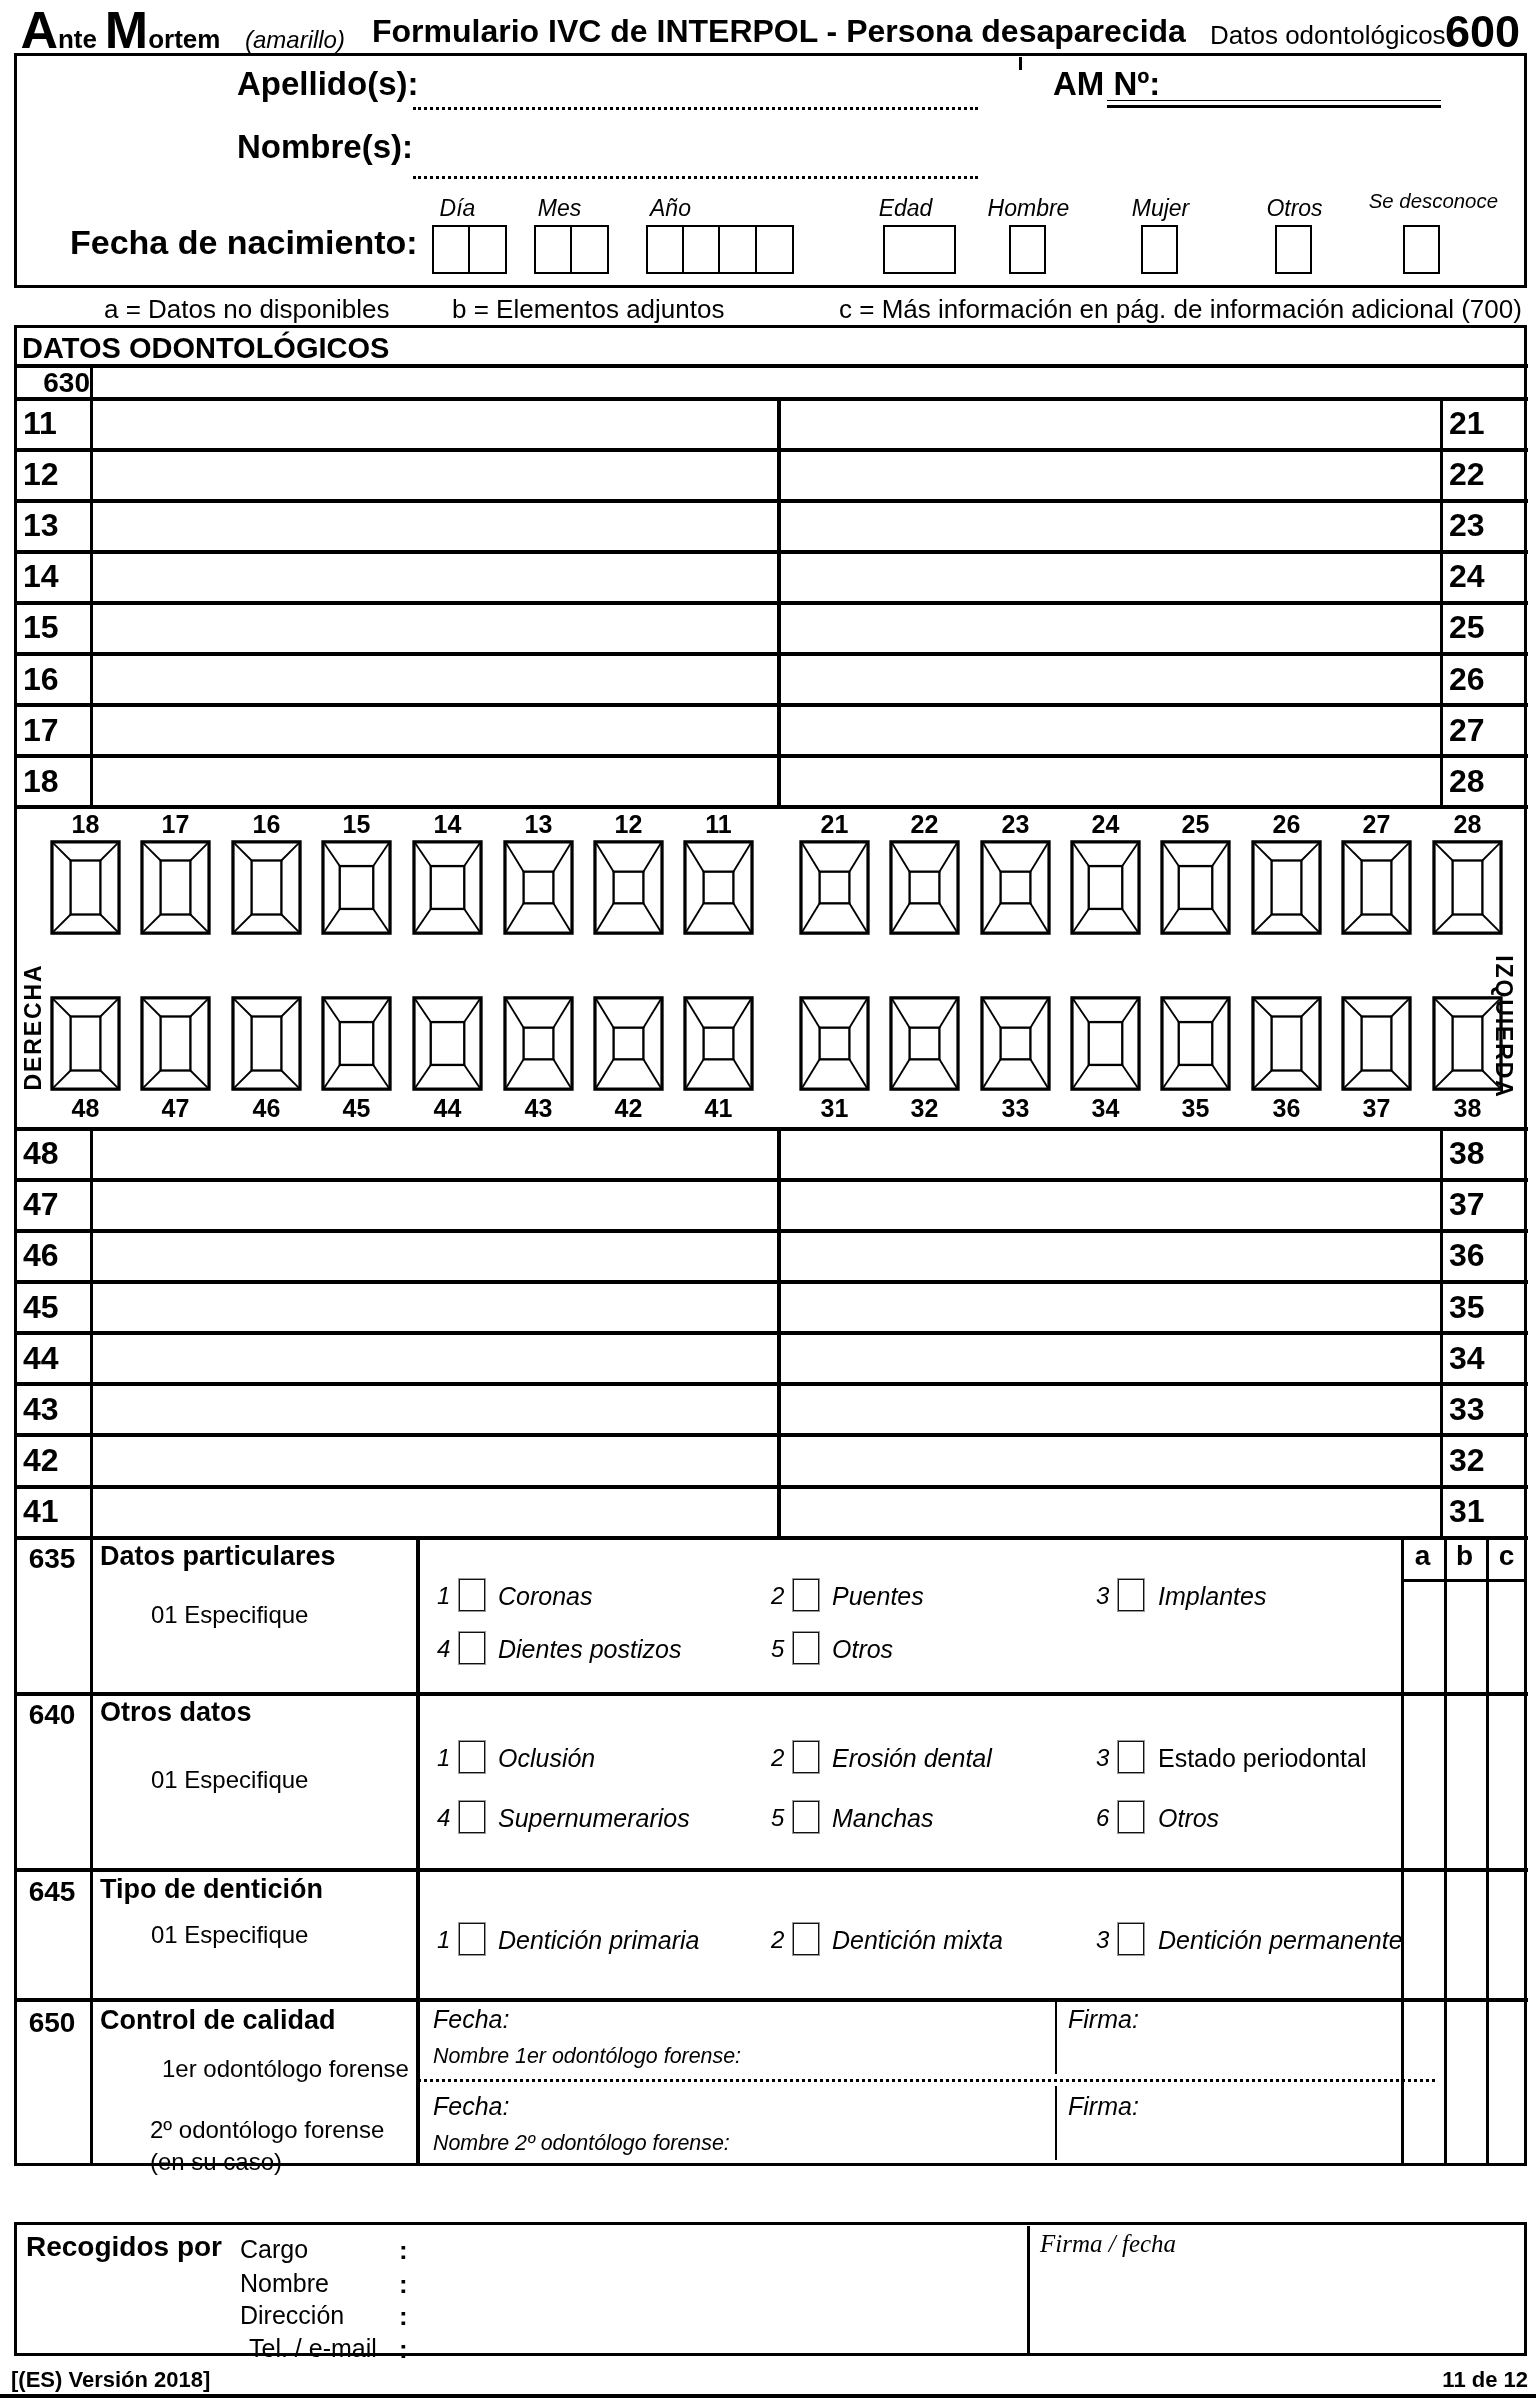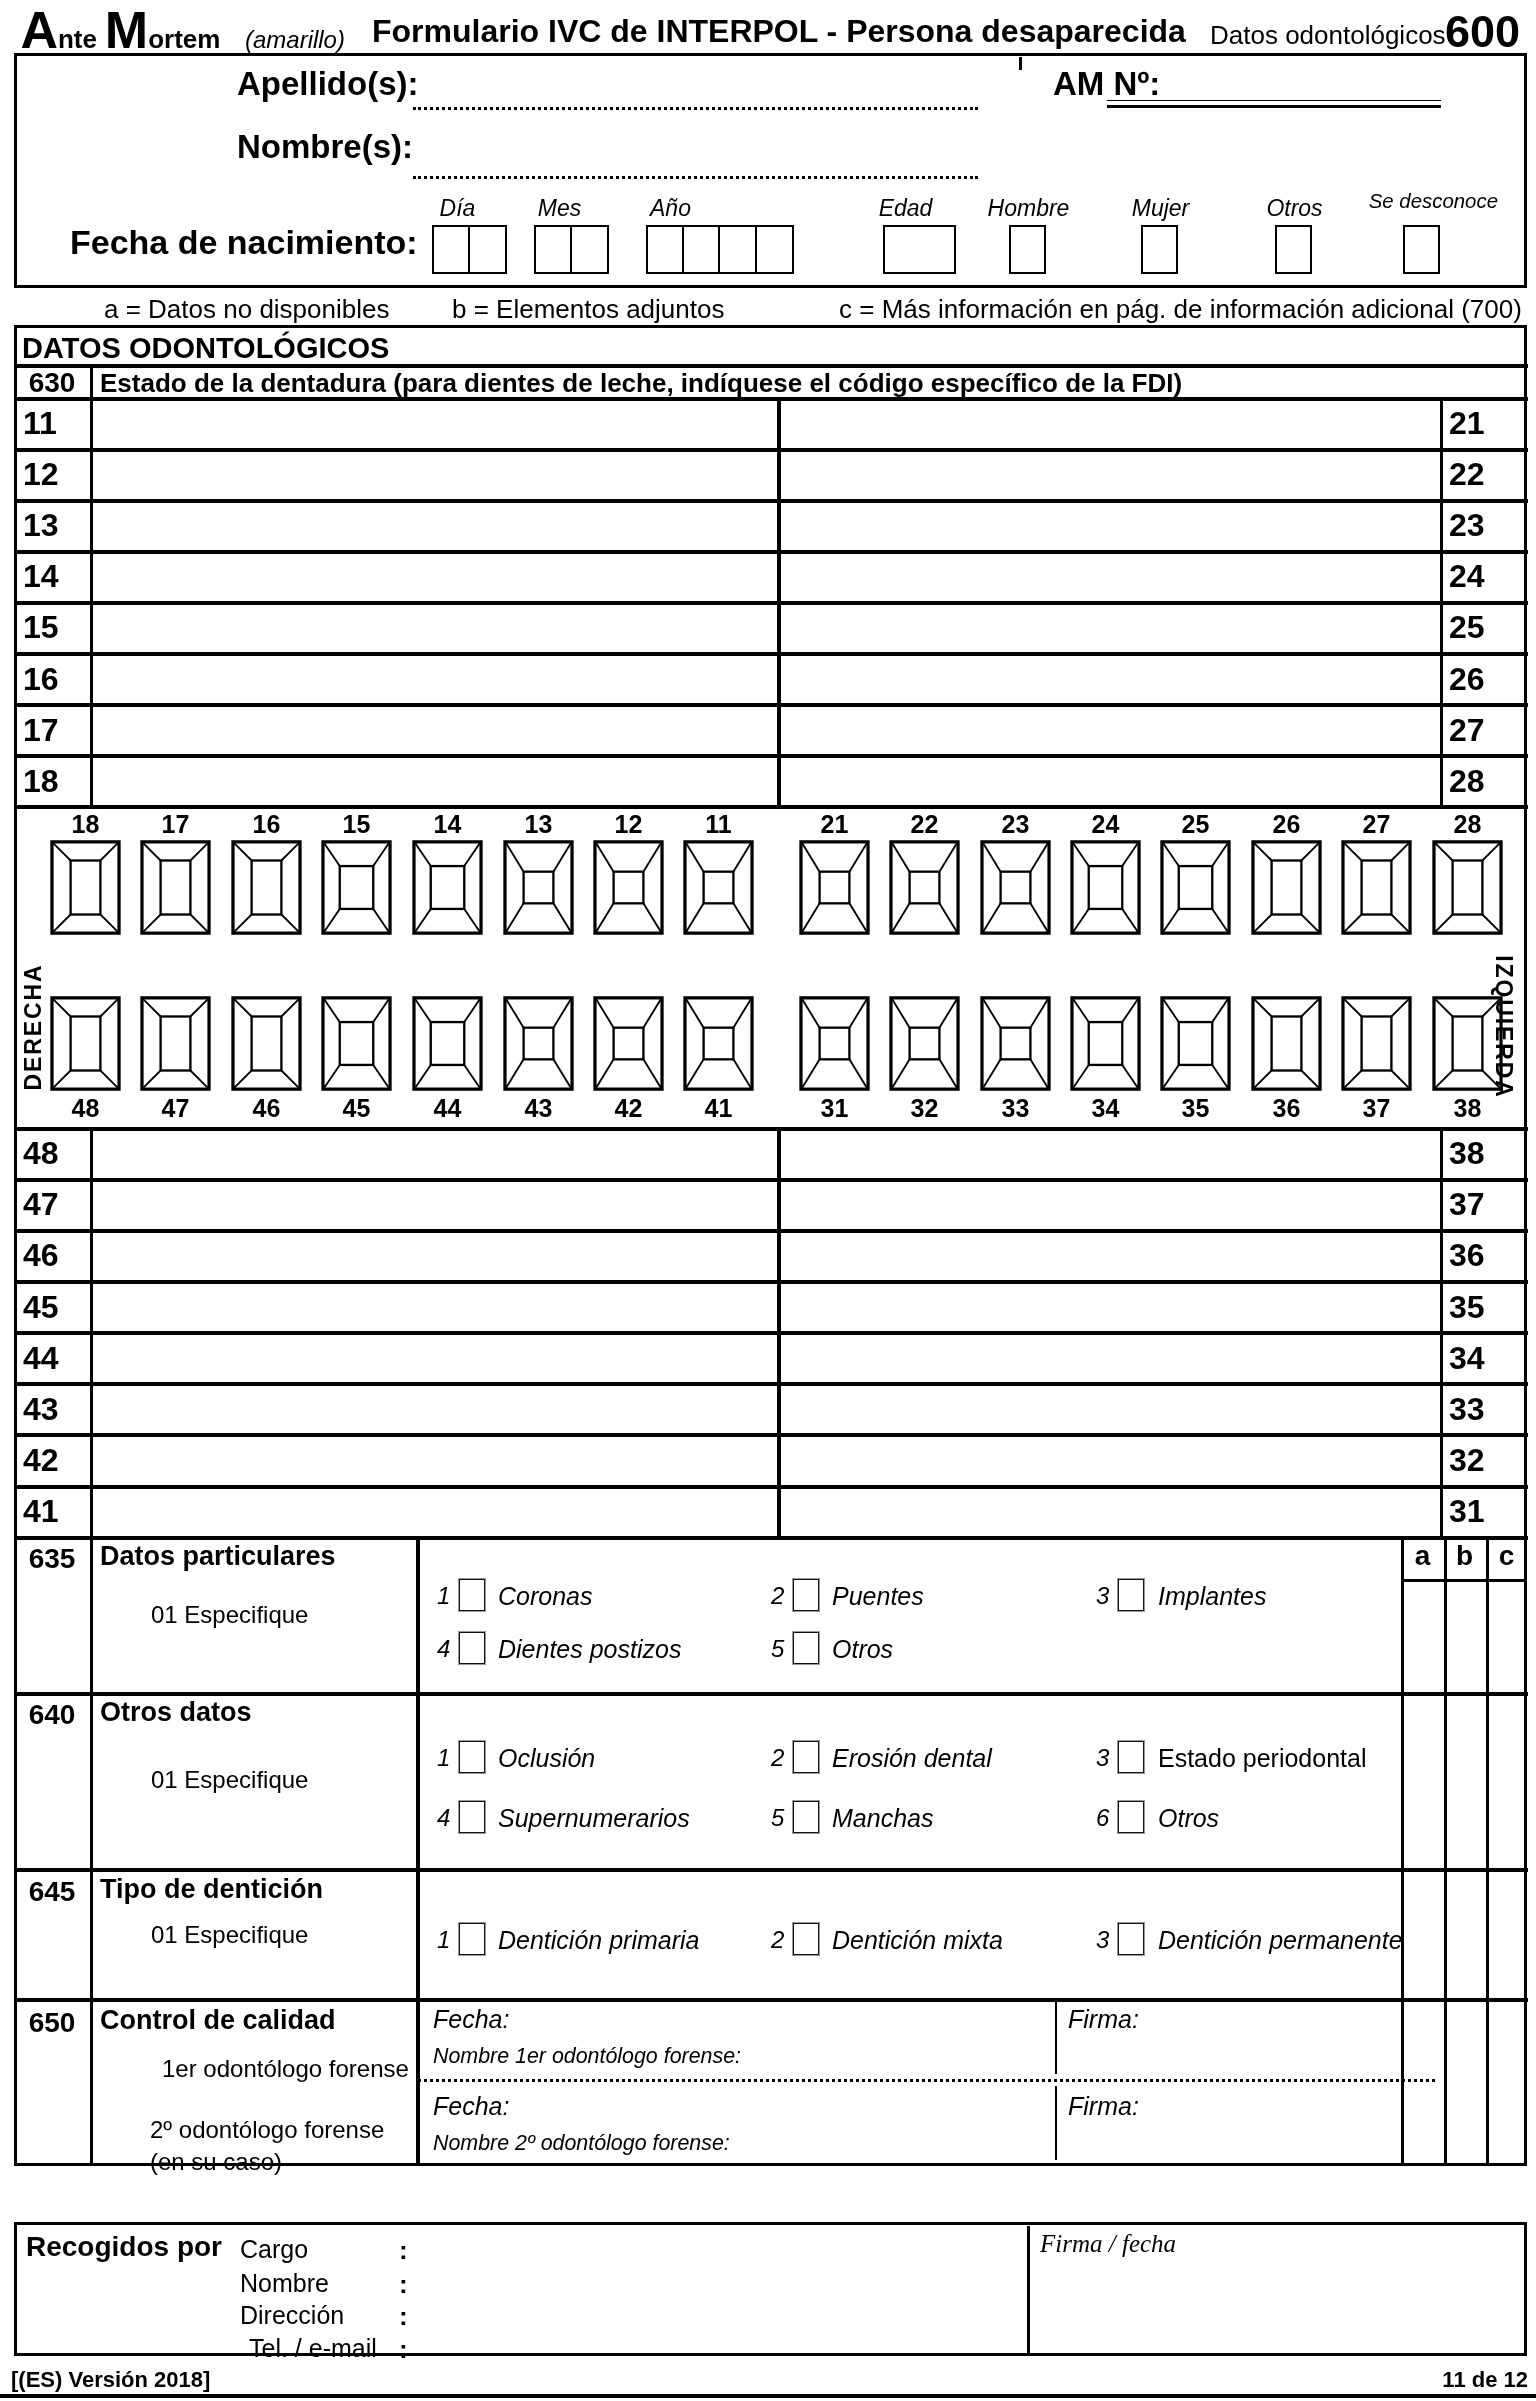--- a/index.html
+++ b/index.html
@@ -41,22 +41,21 @@
 
   <div class="abs b" style="left:70px;top:223px;font-size:34px;">Fecha de nacimiento:</div>
 
   <div class="abs" style="left:104px;top:294px;font-size:26px;">a = Datos no disponibles</div>
   <div class="abs" style="left:452px;top:294px;font-size:26px;">b = Elementos adjuntos</div>
   <div class="abs" style="left:839px;top:294px;font-size:26px;">c = Más información en pág. de información adicional (700)</div>
 
   <div class="box" style="left:14px;top:325px;width:1507px;height:1835px;"></div>
   <div class="abs b" style="left:22px;top:332px;font-size:29px;">DATOS ODONTOLÓGICOS</div>
   <div class="ln" style="left:14px;top:364px;width:1514px;height:3.7px;"></div>
-  <div class="abs b" style="left:14px;top:367px;width:76px;text-align:center;font-size:28px;">630</div>
-  <div class="abs b" style="left:100px;top:368px;font-size:26px;">Estado de la dentadura (para dientes de leche, indíquese el código específico de la FDI)</div>
+  <div class="abs b" style="left:14px;top:367px;width:76px;text-align:right;font-size:28px;">630</div>
   <div class="ln" style="left:14px;top:397px;width:1514px;height:3.7px;"></div>
 
   <div class="ln" style="left:14px;top:1998px;width:1514px;height:3.7px;"></div>
   <div class="abs b" style="left:14px;top:2007px;width:76px;text-align:center;font-size:28px;">650</div>
   <div class="abs b" style="left:100px;top:2005px;font-size:27px;">Control de calidad</div>
   <div class="abs" style="left:150px;top:2055px;font-size:24px;margin-left:12px;">1er odontólogo forense</div>
   <div class="abs" style="left:150px;top:2114px;width:271px;font-size:24px;white-space:normal;line-height:1.35;">2º odontólogo forense (en su caso)</div>
 
   <div class="abs i" style="left:433px;top:2005px;font-size:25px;">Fecha:</div>
   <div class="abs" style="left:520px;top:2002px;width:520px;height:33px;"></div>

